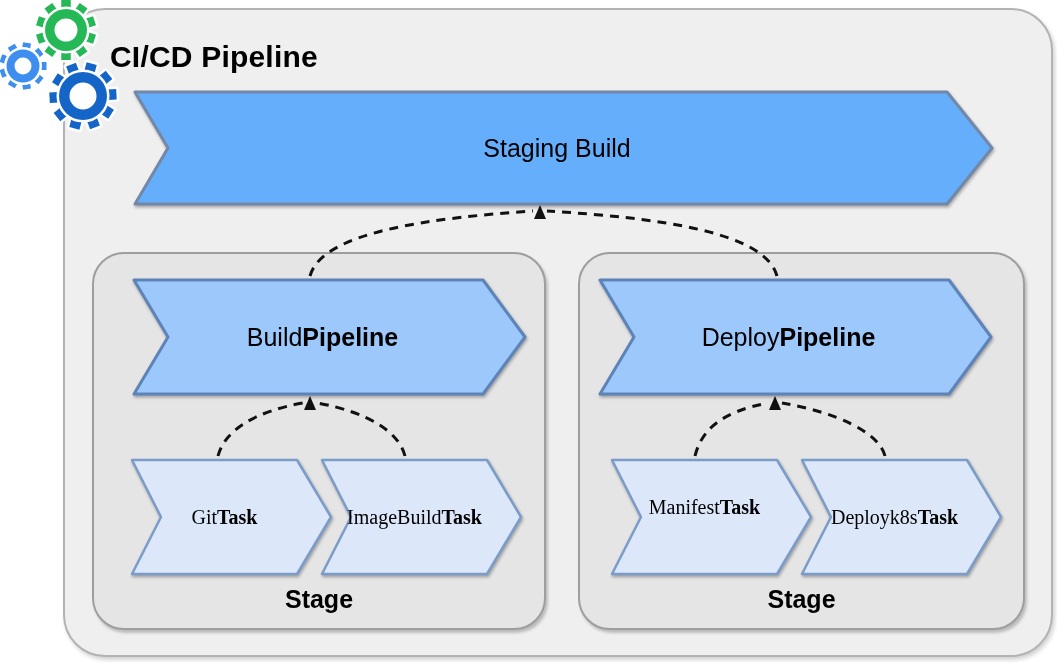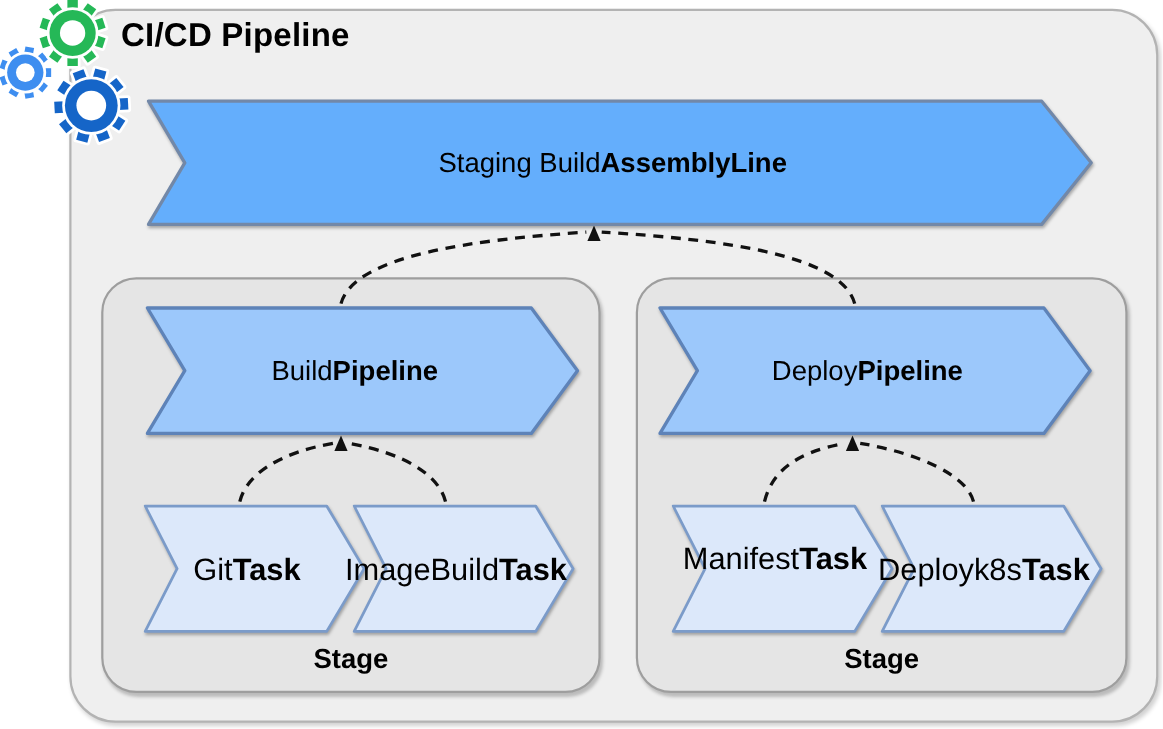--- a/index.html
+++ b/index.html
@@ -17,21 +17,21 @@
     left: 63px; top: 8px;
     width: 990px; height: 649px;
     background: var(--outer_bg, #efefef);
     border: 2.5px solid var(--outer_border, #b3b3b3);
     border-radius: 42px;
     box-sizing: border-box;
     box-shadow: 2px 3px 4px rgba(0,0,0,0.18);
   }
   .diagram-title {
     position: absolute;
-    left: 110px; top: 16px;
+    left: 110px; top: 40px;
     font-size: 30px;
     font-weight: 700;
     letter-spacing: 0.2px;
   }
   .stage-box {
     position: absolute;
     top: 252px;
     height: 378px;
     background: var(--stage_bg, #e5e5e5);
     border: 2.5px solid var(--stage_border, #9e9e9e);
@@ -62,21 +62,21 @@
     inset: 0;
     display: flex;
     align-items: center;
     justify-content: center;
     text-align: center;
     padding-right: 14px;
     pointer-events: none;
   }
   .arrow-text .line      { font-size: 25px; line-height: 31px; }
   .arrow-text .line.bold { font-weight: 700; }
-  .task .arrow-text .line { font-size: 28px; line-height: 29px; }
+  .task .arrow-text .line { font-size: 20px; line-height: 29px; font-family: Liberation Serif, serif; }
   .poly-assembly { fill: var(--assembly_fill, #64aefc); stroke: var(--assembly_border, #7288a8); stroke-width: 3; stroke-linejoin: round; }
   .poly-pipeline { fill: var(--pipeline_fill, #9cc8fb); stroke: var(--pipeline_border, #5e83b8); stroke-width: 3; stroke-linejoin: round; }
   .poly-task     { fill: var(--task_fill, #dce8fa);     stroke: var(--task_border, #7b9bc9);     stroke-width: 2.5; stroke-linejoin: round; }
   .connectors {
     position: absolute;
     left: 0; top: 0;
     pointer-events: none;
   }
   .connectors path {
     fill: none;
@@ -181,21 +181,20 @@
     <path d="M 885 456 C 879 432, 835 412, 782 403"></path>
     <polygon points="775,396 769,410 781,410"></polygon>
   </svg>
 
   <div class="arrow" style="left:133px; top:90px; width:862px; height:116px;">
     <svg width="862" height="116" viewBox="0 0 862 116">
       <polygon class="poly-assembly" points="2,2 814,2 859,58 814,114 2,114 35,58"></polygon>
     </svg>
     <div class="arrow-text">
       <div class="line">Staging Build</div>
-      <div class="line bold">AssemblyLine</div>
     </div>
   </div>
 
   <div class="arrow" style="left:132px; top:278px; width:395px; height:118px;">
     <svg width="395" height="118" viewBox="0 0 395 118">
       <polygon class="poly-pipeline" points="2,2 351,2 393,59 351,116 2,116 36,59"></polygon>
     </svg>
     <div class="arrow-text">
       <div class="line">Build</div>
       <div class="line bold">Pipeline</div>

